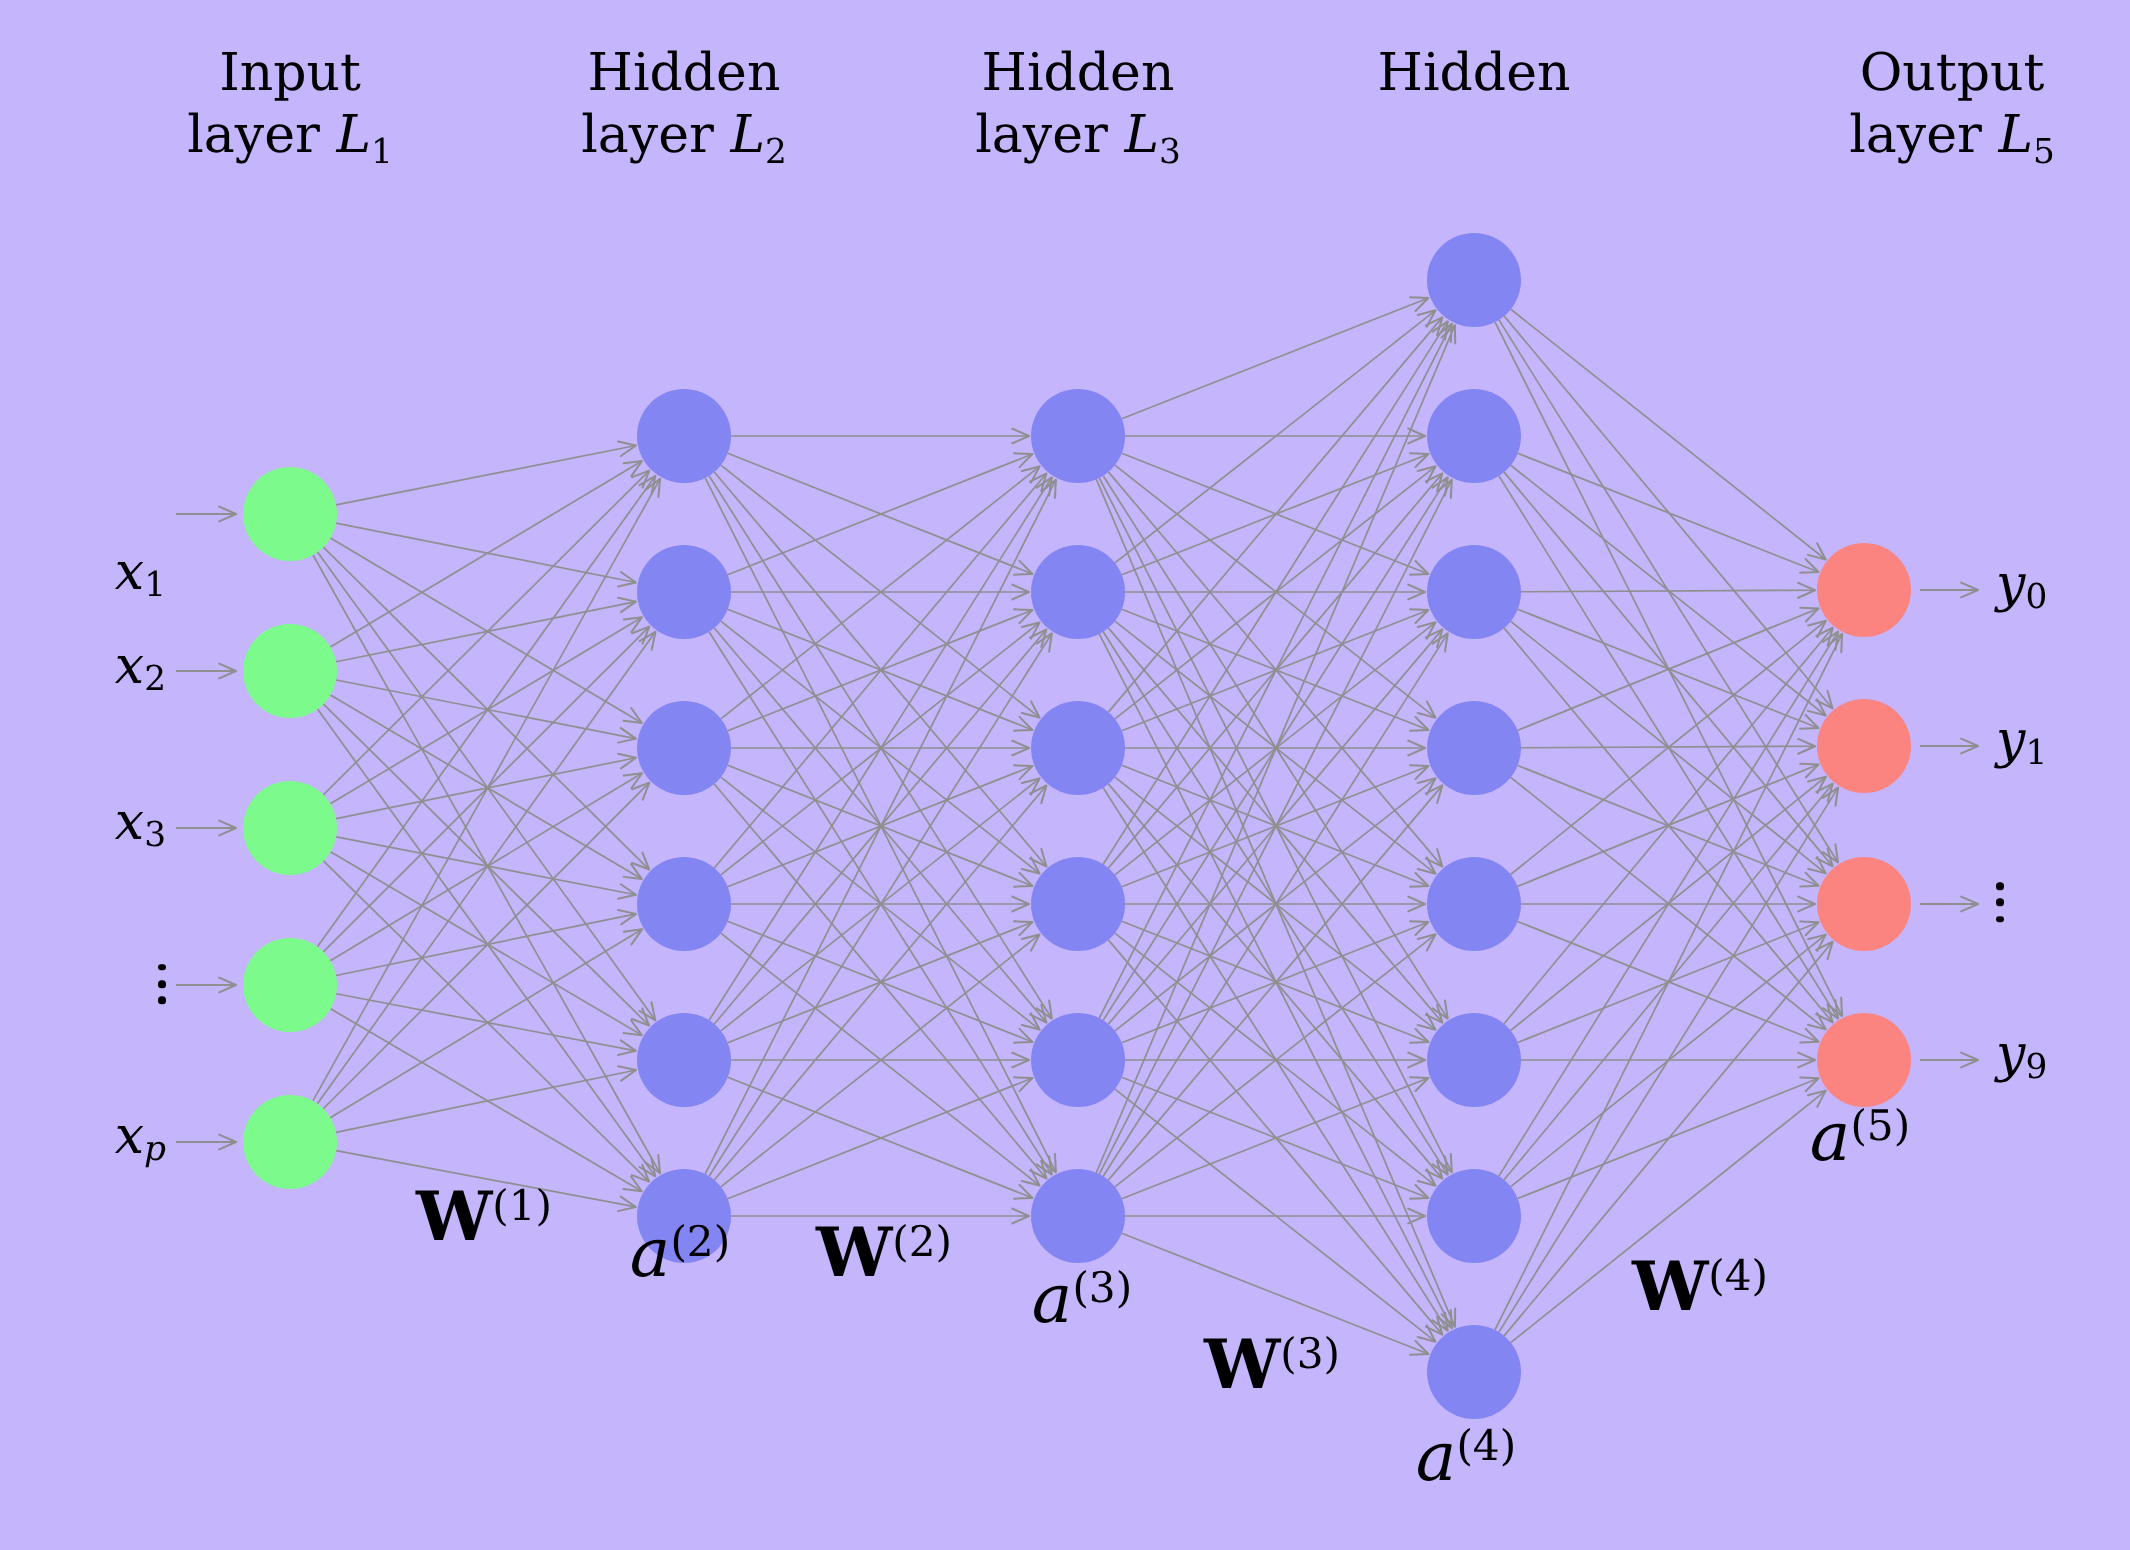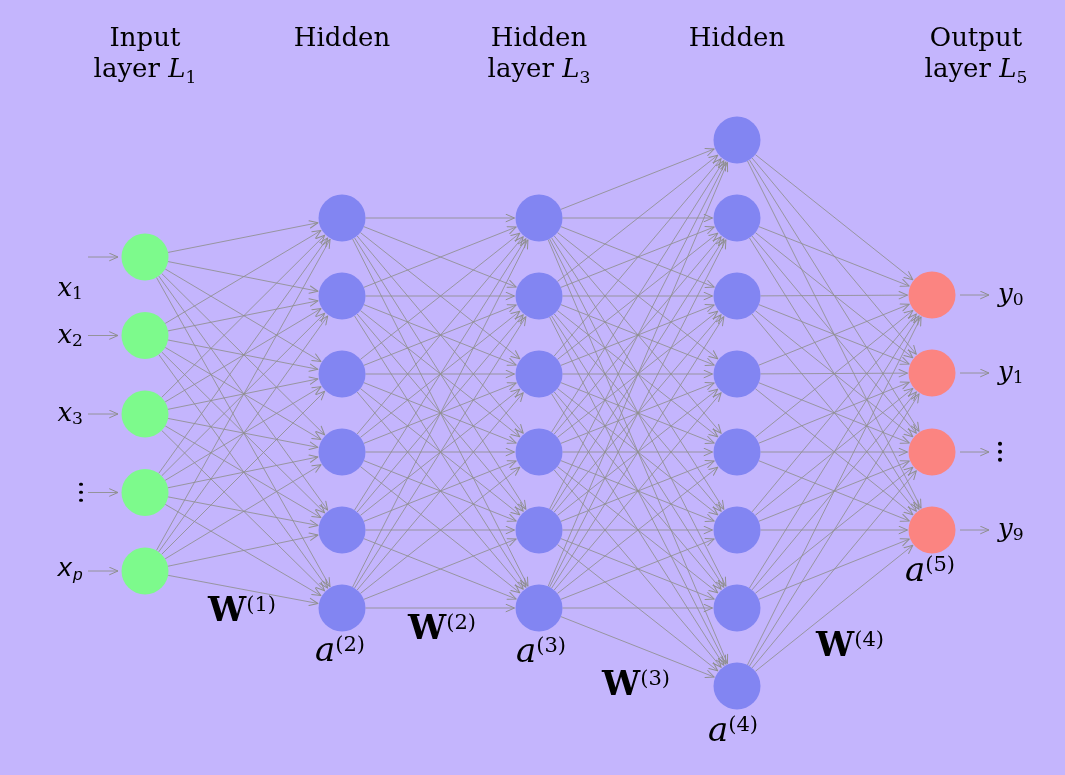--- a/index.html
+++ b/index.html
@@ -244,43 +244,44 @@
         <circle cx="932" cy="530" r="23.5"></circle>
       </g>
     </svg>
   <div id="overlay">
       <div class="hdr" style="left: 145px; top: 22px;">
         <div><span>Input</span></div>
         <div><span>layer </span><span class="it">L</span><span class="sub">1</span></div>
       </div>
       <div class="hdr" style="left: 342px; top: 22px;">
         <div><span>Hidden</span></div>
+        <div><span>layer </span><span class="it">L</span><span class="sub">2</span></div>
       </div>
       <div class="hdr" style="left: 539px; top: 22px;">
         <div><span>Hidden</span></div>
         <div><span>layer </span><span class="it">L</span><span class="sub">3</span></div>
       </div>
       <div class="hdr" style="left: 737px; top: 22px;">
         <div><span>Hidden</span></div>
       </div>
       <div class="hdr" style="left: 932px; top: 22px; margin-left: 44px;">
         <div><span>Output</span></div>
         <div><span>layer </span><span class="it">L</span><span class="sub">5</span></div>
       </div>
       <div class="iolabel right-align" style="left: 23px; width: 60px; top: 257px; margin-top: 32px;"><span class="it">x</span><span class="sub">1</span></div>
       <div class="iolabel right-align" style="left: 23px; width: 60px; top: 335.5px;"><span class="it">x</span><span class="sub">2</span></div>
       <div class="iolabel right-align" style="left: 23px; width: 60px; top: 414px;"><span class="it">x</span><span class="sub">3</span></div>
       <div class="iolabel right-align" style="left: 23px; width: 60px; top: 492.5px;"><span class="vdots"><i></i><i></i><i></i></span></div>
-      <div class="iolabel right-align" style="left: 23px; width: 60px; top: 571px; font-family: Liberation Mono, monospace;"><span class="it">x</span><span class="sub it">p</span></div>
+      <div class="iolabel right-align" style="left: 23px; width: 60px; top: 571px;"><span class="it">x</span><span class="sub it">p</span></div>
       <div class="iolabel" style="left: 998px; top: 295px;"><span class="it">y</span><span class="sub">0</span></div>
       <div class="iolabel" style="left: 998px; top: 373px;"><span class="it">y</span><span class="sub">1</span></div>
       <div class="iolabel" style="left: 998px; top: 452px;"><span class="vdots"><i></i><i></i><i></i></span></div>
       <div class="iolabel" style="left: 998px; top: 530px;"><span class="it">y</span><span class="sub">9</span></div>
       <div class="mlabel" style="left: 242px; top: 609px;"><span class="bf">W</span><span class="sup">(1)</span></div>
       <div class="mlabel" style="left: 442px; top: 627px;"><span class="bf">W</span><span class="sup">(2)</span></div>
       <div class="mlabel" style="left: 636px; top: 683px;"><span class="bf">W</span><span class="sup">(3)</span></div>
       <div class="mlabel" style="left: 850px; top: 644px;"><span class="bf">W</span><span class="sup">(4)</span></div>
-      <div class="mlabel" style="left: 340px; top: 649px;"><span class="it">a</span><span class="sup">(2)</span></div>
+      <div class="mlabel" style="left: 340px; top: 627px;"><span class="it">a</span><span class="sup">(2)</span></div>
       <div class="mlabel" style="left: 541px; top: 650px;"><span class="it">a</span><span class="sup">(3)</span></div>
       <div class="mlabel" style="left: 733px; top: 729px;"><span class="it">a</span><span class="sup">(4)</span></div>
       <div class="mlabel" style="left: 930px; top: 569px;"><span class="it">a</span><span class="sup">(5)</span></div>
     </div>
 </div>
 
 </body></html>

